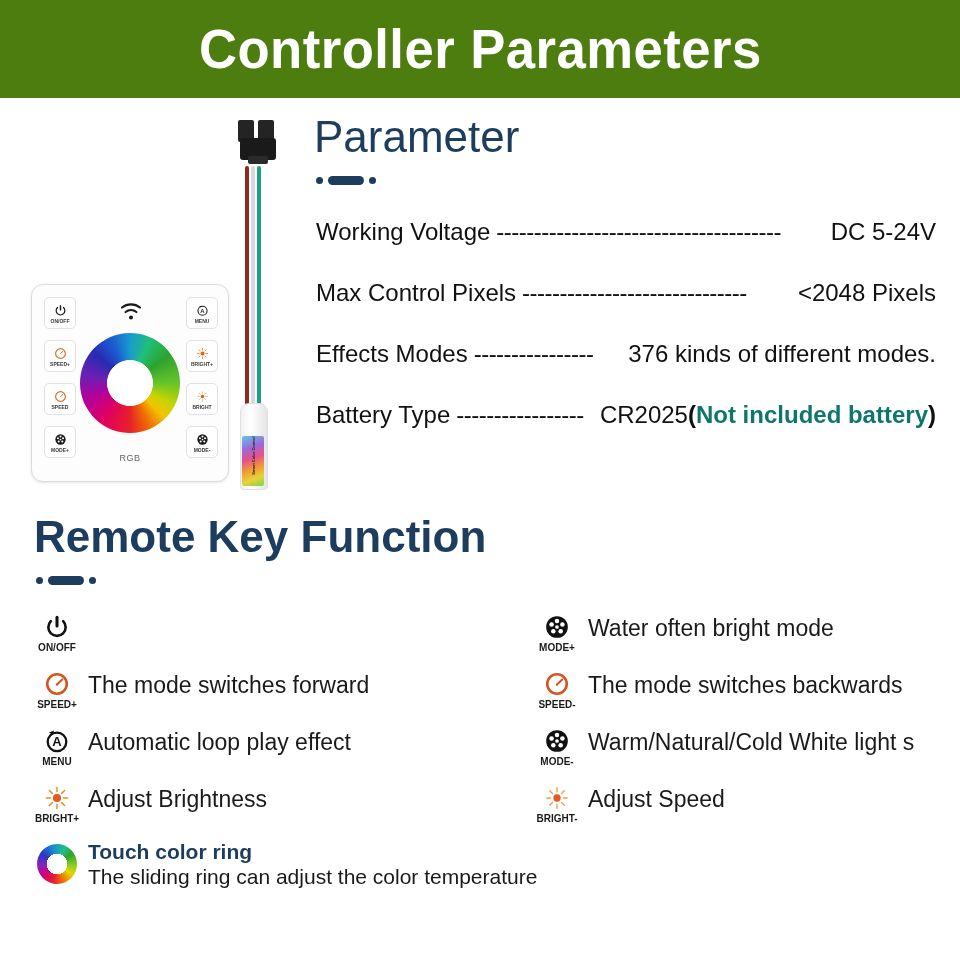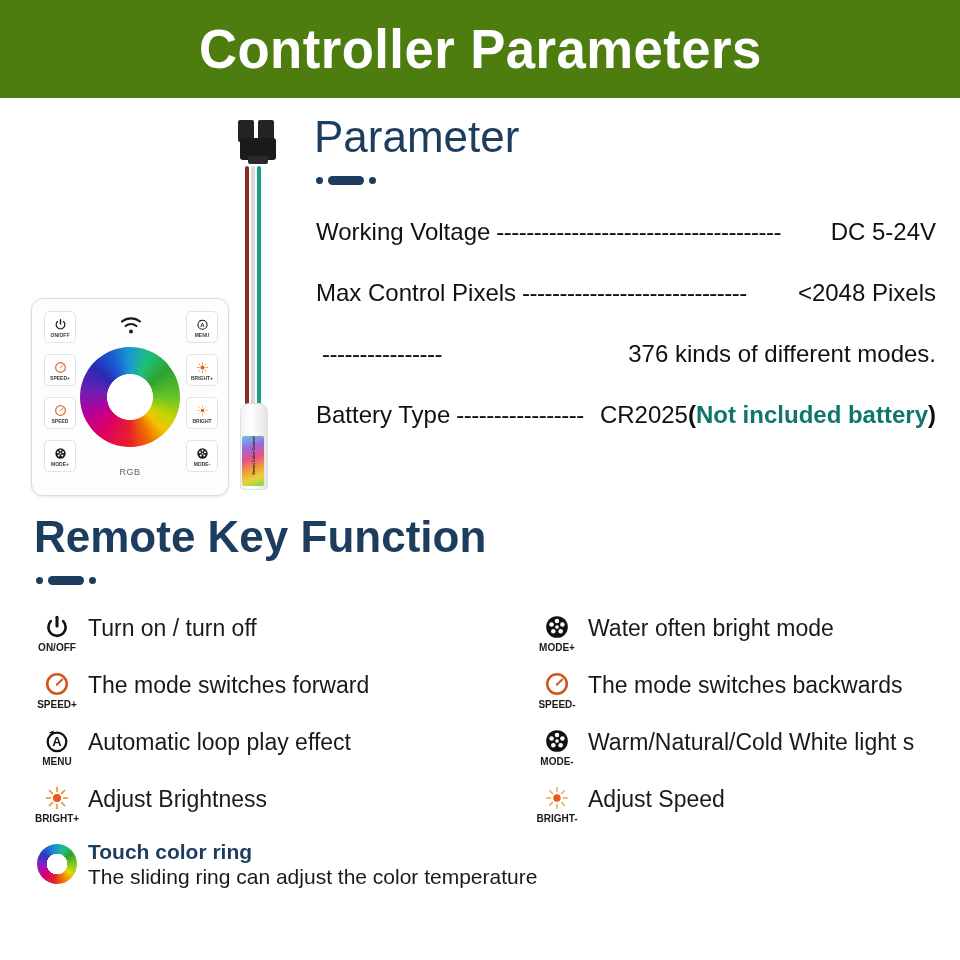--- a/index.html
+++ b/index.html
@@ -59,21 +59,21 @@
     flex:1 1 auto;overflow:hidden;
     font-size:24px;color:#111111;
     padding:0 6px;letter-spacing:-0.5px;
   }
   .param-value{flex:0 0 auto;font-weight:normal;}
   .param-note{color:#0f766e;font-weight:bold;}
   .paren{color:#111111;font-weight:bold;}
 
   
   #remote-panel{
-    position:absolute;left:31px;top:298px;width:196px;height:196px;
+    position:absolute;left:31px;top:284px;width:196px;height:196px;
     background:#fdfdfd;border:1px solid #dcdcdc;border-radius:12px;
     box-shadow:0 1px 3px rgba(0,0,0,0.10);
   }
   .rbtn{
     position:absolute;width:30px;height:30px;
     border:1px solid #e2e2e2;border-radius:5px;background:#ffffff;
     display:flex;flex-direction:column;align-items:center;justify-content:center;
   }
   .rbtn .glyph{height:16px;display:flex;align-items:center;justify-content:center;}
   .rbtn .cap{font-size:5px;font-weight:bold;color:#3a3a3a;line-height:1;margin-top:1px;}
@@ -205,20 +205,21 @@
     <span class="param-value">DC 5-24V</span>
   </div>
 
   <div class="param-row">
     <span class="param-label">Max Control Pixels</span>
     <span class="param-dashes">------------------------------</span>
     <span class="param-value">&lt;2048 Pixels</span>
   </div>
 
   <div class="param-row">
+    <span class="param-label">Effects Modes</span>
     <span class="param-dashes">----------------</span>
     <span class="param-value">376 kinds of different modes.</span>
   </div>
 
   <div class="param-row">
     <span class="param-label">Battery Type</span>
     <span class="param-dashes">-----------------</span>
     <span class="param-value">CR2025 </span>
     <span class="paren">(</span>
     <span class="param-note">Not included battery</span>
@@ -383,21 +384,20 @@
   <div class="key-row">
     <span class="key-icon">
       <span class="glyph">
         <svg viewBox="0 0 24 24" width="26" height="26">
           <path d="M12 3 L12 11" stroke="#111111" stroke-width="2.8" stroke-linecap="round"></path>
           <path d="M6.3 6.6 A8 8 0 1 0 17.7 6.6" stroke="#111111" stroke-width="2.4" fill="none" stroke-linecap="round"></path>
         </svg>
       </span>
       <span class="cap">ON/OFF</span>
     </span>
-    <span class="key-text">Turn on / turn off</span>
   </div>
 
   <div class="key-row">
     <span class="key-icon">
       <span class="glyph">
         <svg viewBox="0 0 24 24" width="26" height="26">
           <circle cx="12" cy="12" r="9" stroke="#d4541f" stroke-width="2.4" fill="none"></circle>
           <path d="M12 12.5 L16.8 7.8" stroke="#d4541f" stroke-width="1.8" stroke-linecap="round"></path>
           <circle cx="12" cy="12.5" r="1" fill="#d4541f"></circle>
         </svg>

